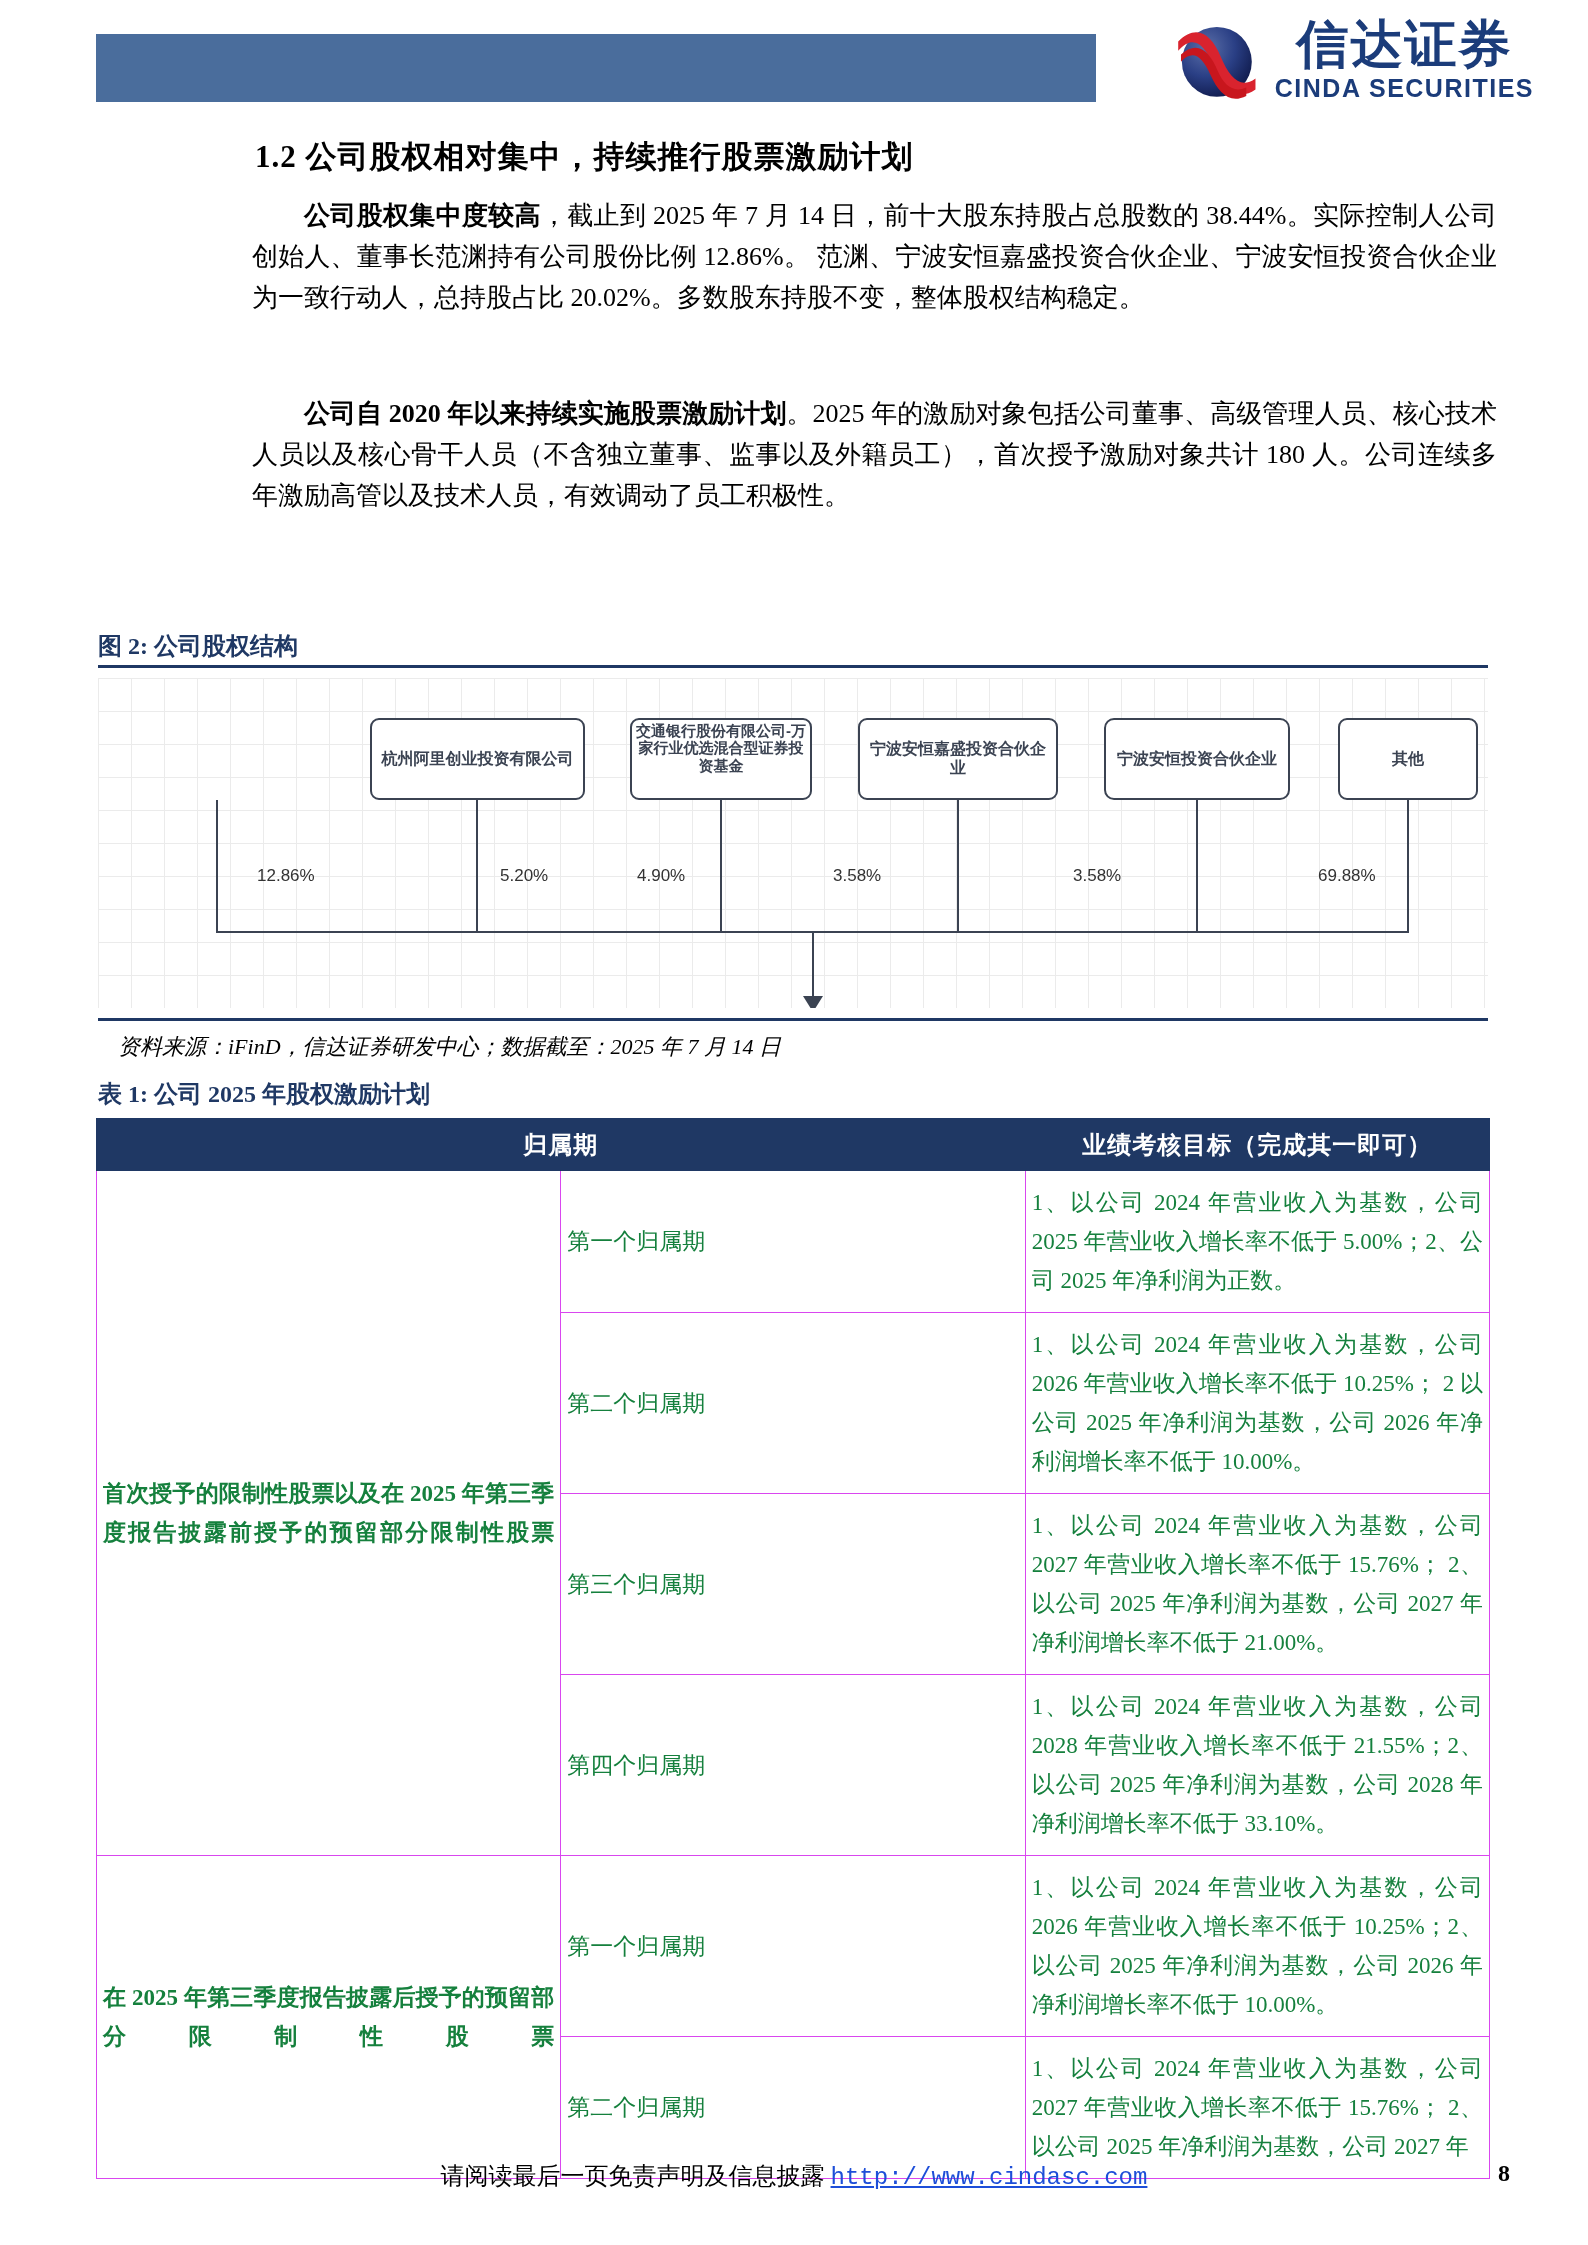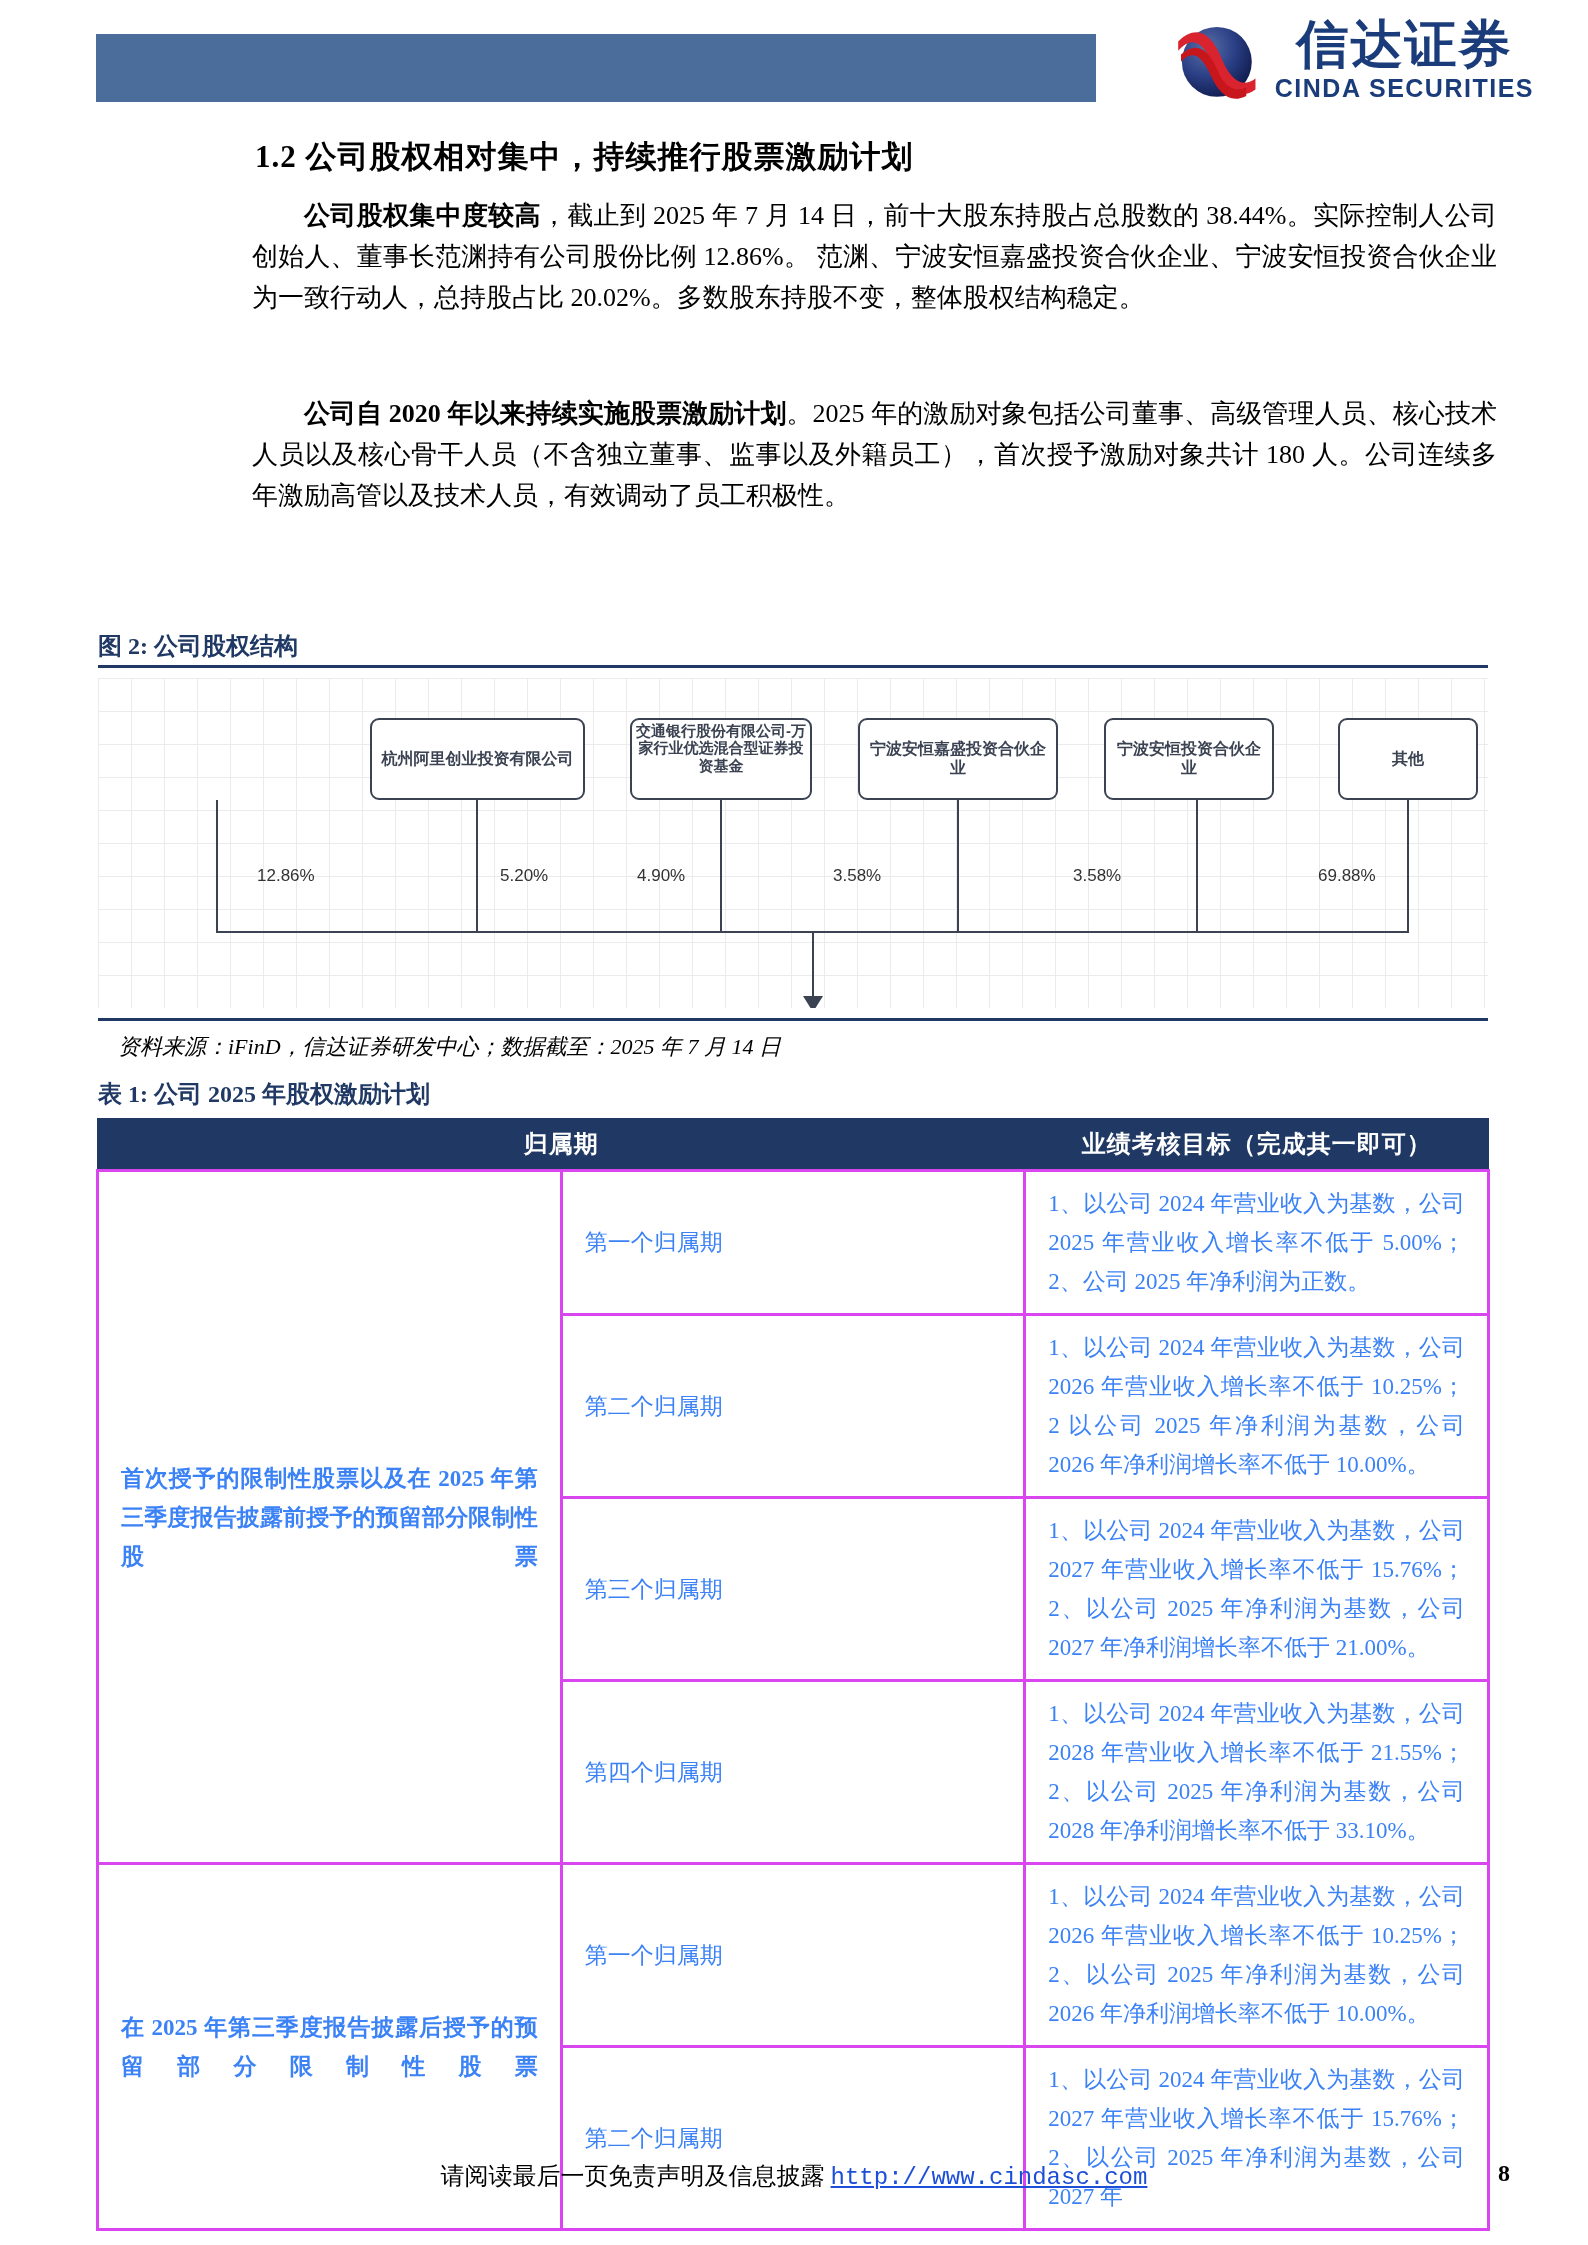--- a/index.html
+++ b/index.html
@@ -135,24 +135,24 @@
     font-family:"Liberation Serif", serif;
   }
   table.data th {
     background:#1f3864; color:#ffffff;
     font-size:24px; font-weight:bold;
     height:52px; text-align:center;
     border:1px solid #1f3864;
     letter-spacing:1px;
   }
   table.data td {
-    border:3px solid #d946ef;
-    font-size:23px; color:#3b82f6;
+    border:1px solid #d946ef;
+    font-size:23px; color:#15803d;
     vertical-align:middle;
-    padding:12px 22px;
+    padding:12px 6px;
     line-height:39px;
   }
   td.grp {
     font-weight:bold; text-align:justify; text-align-last:justify;
     font-size:23px; line-height:42px; width:248px; padding:14px 22px;
   }
   td.period { width:248px; text-align:left; vertical-align:top; padding-top:18px; }
   td.target { text-align:justify; }
 
   
@@ -219,21 +219,21 @@
     </div>
 
     <div class="node small" style="left:532px; top:40px; width:182px; height:82px; align-items:flex-start; padding-top:2px;">
       <span>交通银行股份有限公司-万家行业优选混合型证券投资基金</span>
     </div>
 
     <div class="node" style="left:760px; top:40px; width:200px; height:82px;">
       <span>宁波安恒嘉盛投资合伙企业</span>
     </div>
 
-    <div class="node" style="left:1006px; top:40px; width:170px; height:82px;">
+    <div class="node" style="left:1006px; top:40px; width:186px; height:82px;border-radius:10px;">
       <span>宁波安恒投资合伙企业</span>
     </div>
 
     <div class="node" style="left:1240px; top:40px; width:140px; height:82px;">
       <span>其他</span>
     </div>
 
     <div class="edge vline" style="left:118px; top:122px; height:132px;"></div>
     <div class="edge vline" style="left:378px; top:122px; height:132px;"></div>
     <div class="edge vline" style="left:622px; top:122px; height:132px;"></div>

